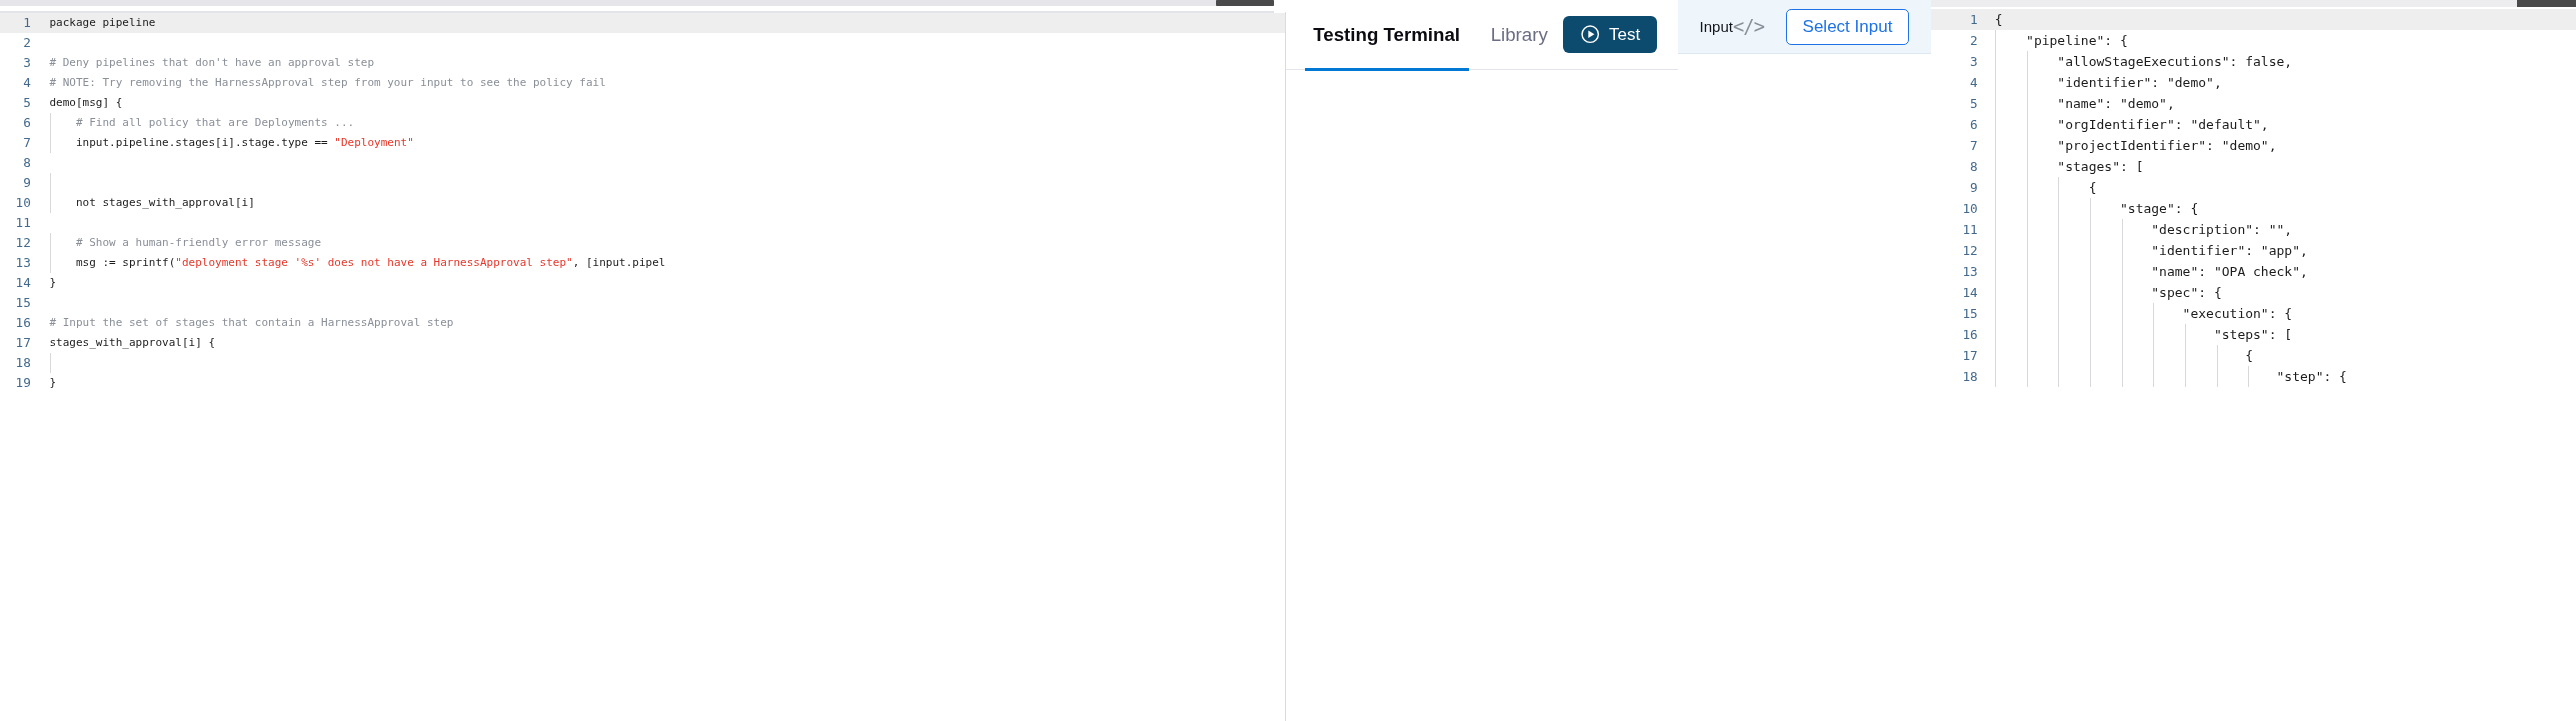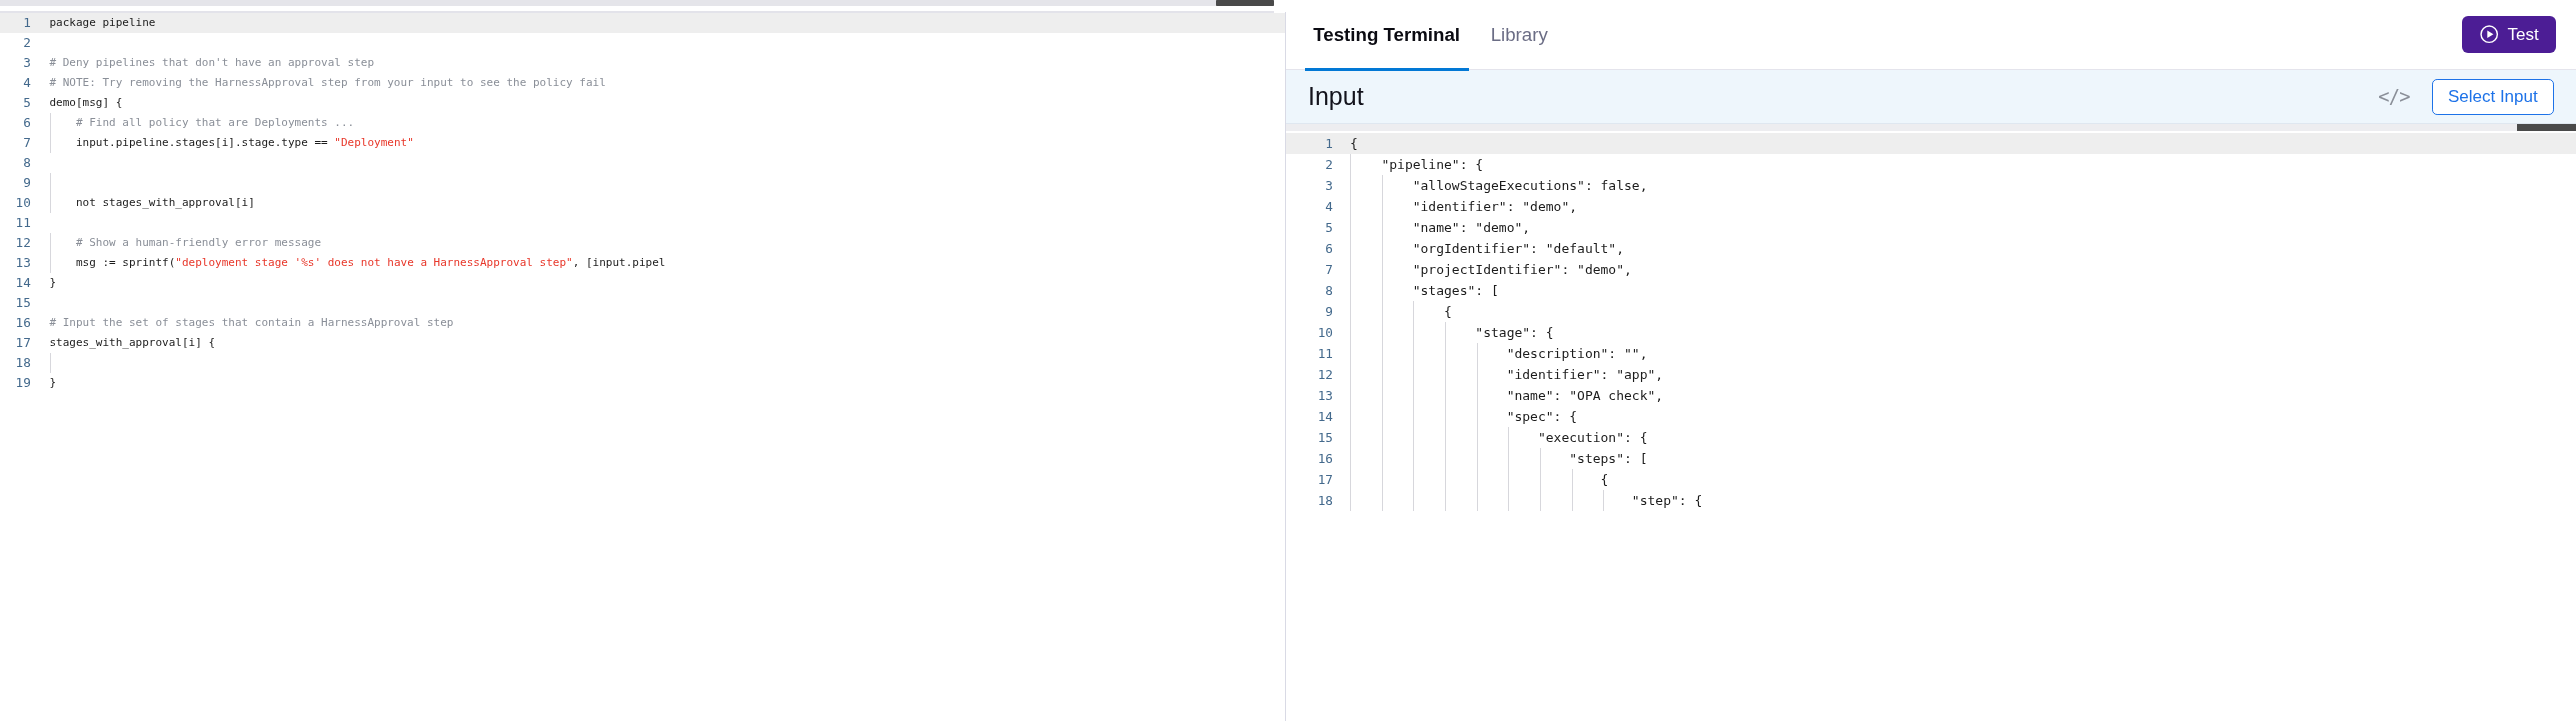--- a/index.html
+++ b/index.html
@@ -72,21 +72,21 @@
   .tok-string  { color: #e8372a; }
   .ind-guide {
     position: absolute; top: 0; bottom: 0;
     width: 0.8px; background: #d7d7dc;
   }
 
   
   .terminal-pane {
     width: 1290px; height: 722px;
     background: #ffffff;
-    display: flex; flex-direction: column;
+    display: flex; flex-direction: row;
     position: relative;
   }
   .tabs-bar {
     height: 70px; min-height: 70px;
     display: flex; align-items: center;
     padding: 0 20.4px 0 12px;
     border-bottom: 1.7px solid #e4e4ec;
     position: relative;
   }
   .tab {
@@ -100,37 +100,37 @@
   }
   .tab.active { color: #0b0b12; font-weight: bold; }
   .tab.active::after {
     content: ""; position: absolute;
     left: 6.8px; right: 6.8px; bottom: -1.7px;
     height: 3.4px; background: #0278d5;
   }
   .spacer { flex: 1; }
   .test-btn {
     display: flex; align-items: center; gap: 8.5px;
-    background: #4c1d95; color: #ffffff;
+    background: #0c4a6e; color: #ffffff;
     border: none; border-radius: 6px;
     height: 37px; padding: 8px 17px;
     font-size: 17px;
     font-family: "Liberation Sans", sans-serif;
     cursor: pointer;
   }
   .play-circle { width: 20.4px; height: 20.4px; display: block; }
 
   .input-bar {
     height: 54px; min-height: 54px;
     background: #eef6fc;
     display: flex; align-items: center;
     padding: 0 22px 0 22px;
     border-bottom: 0.8px solid #dfe7f0;
   }
-  .input-label { font-size: 25px; color: #13131c; }
+  .input-label { font-size: 15px; color: #13131c; }
   .code-icon {
     font-family: "DejaVu Sans Mono", monospace;
     font-size: 18.7px;
     color: #8a8f98;
     margin-right: 22px;
     cursor: pointer;
     letter-spacing: -0.8px;
   }
   .select-input-btn {
     border: 1.7px solid #1d72e8; color: #1d72e8;

